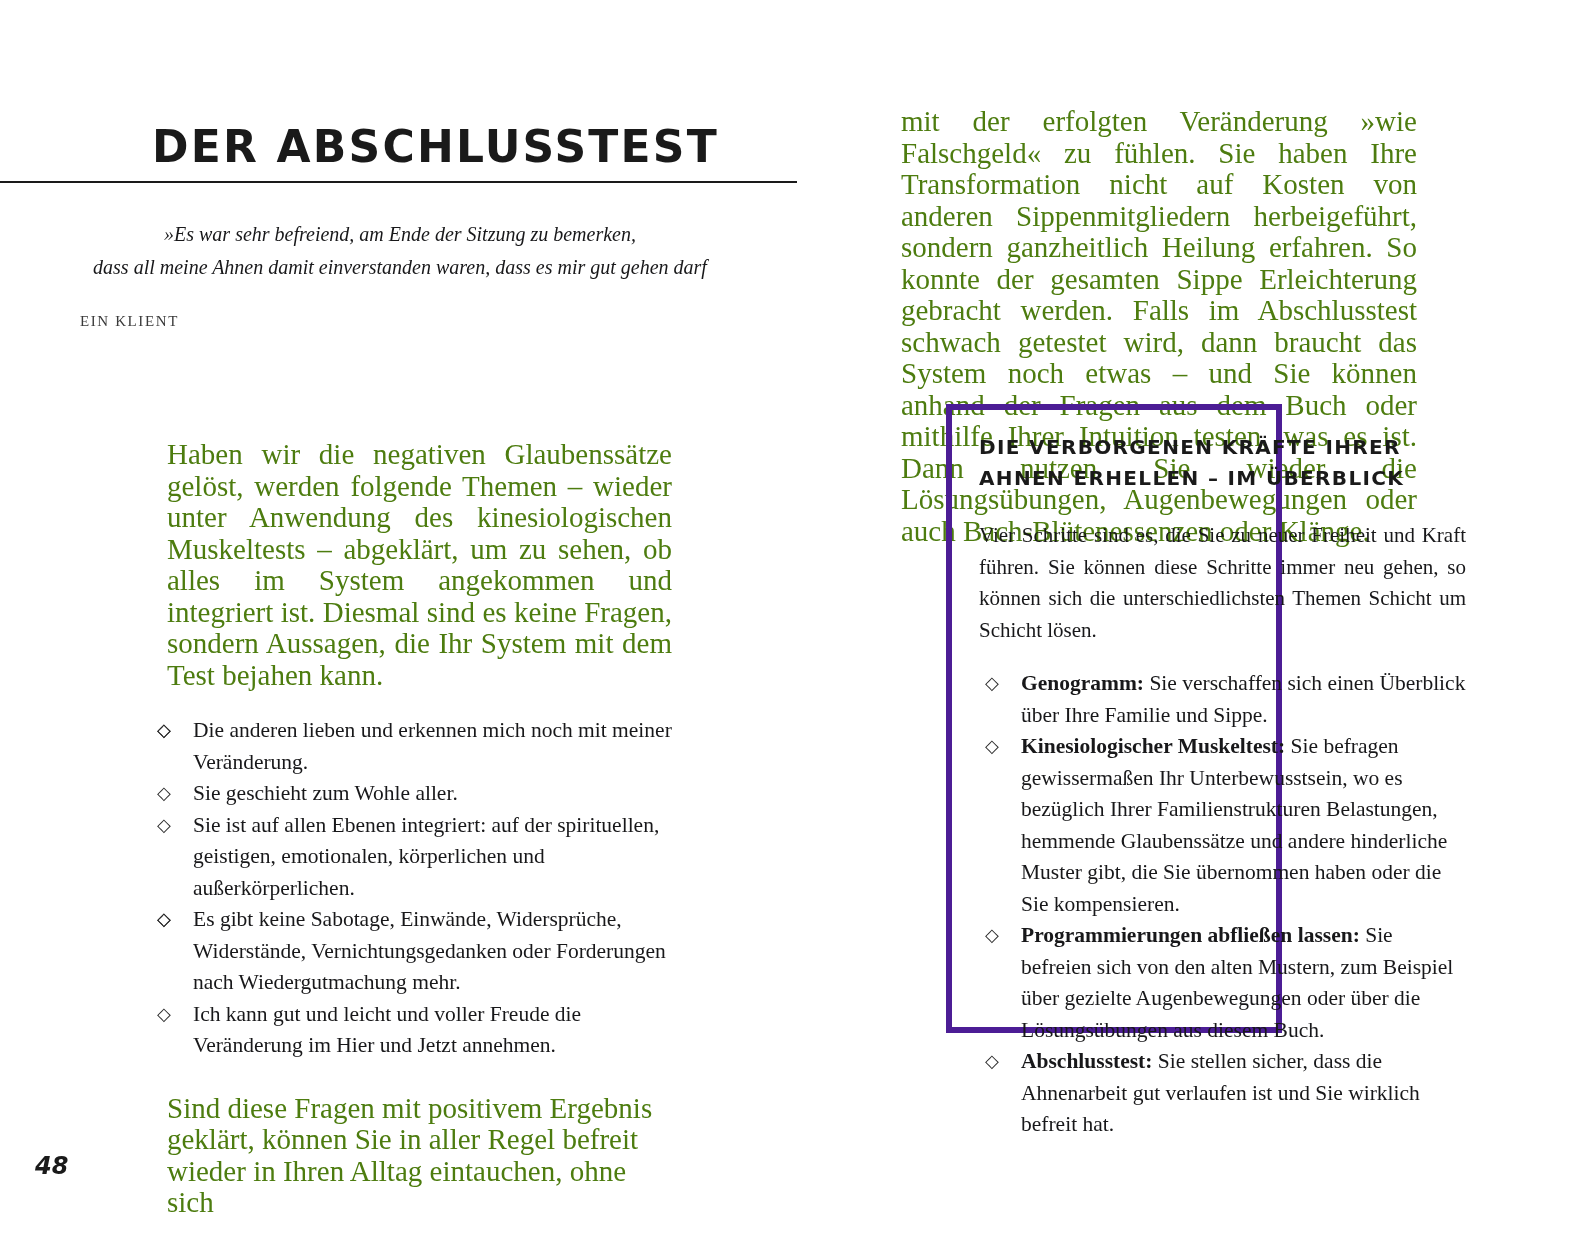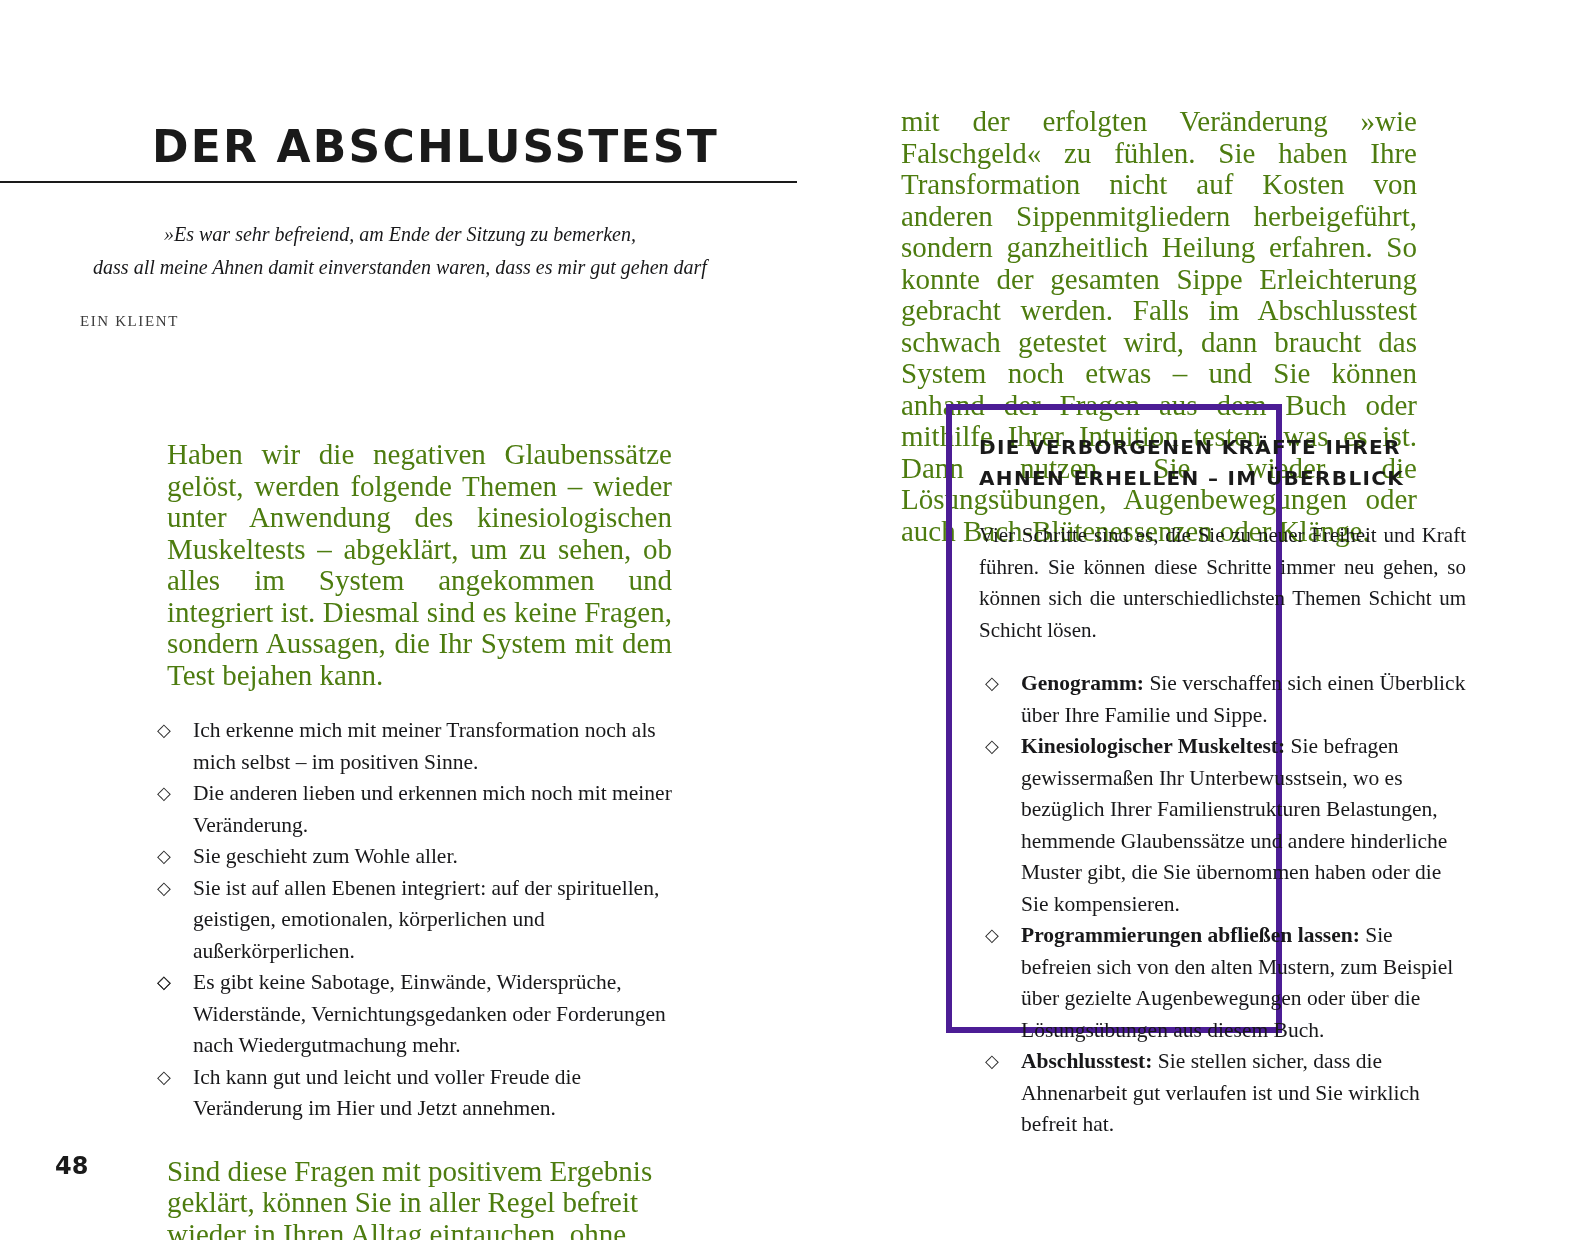--- a/index.html
+++ b/index.html
@@ -114,21 +114,21 @@
   .lp-list-wrap { margin-top: 24px; }
   .lp-tail { margin-top: 31px; }
 
   .folio {
     position: absolute;
     font-family: "DejaVu Sans", sans-serif;
     font-size: 24px;
     font-weight: bold;
     color: #1a1a1a;
   }
-  .folio-left  { left: 55px;  top: 1152px; }
+  .folio-left  { left: 35px;  top: 1152px; font-style: italic; }
 
   
   .right-page {
     position: absolute;
     left: 797px;
     top: 0;
     width: 797px;
     height: 1240px;
   }
 
@@ -192,21 +192,20 @@
     <div class="epigraph-attrib">EIN KLIENT</div>
 
     <div class="lp-body">
 
       <p class="para">Haben wir die negativen Glaubenssätze gelöst, werden folgende Themen – wieder unter Anwendung des kinesiologischen Muskeltests – abgeklärt, um zu sehen, ob alles im System angekommen und integriert ist. Diesmal sind es keine Fragen, sondern Aussagen, die Ihr System mit dem Test bejahen kann.</p>
 
       <div class="lp-list-wrap">
         <ul class="diamond-list">
           <li>
             <span class="bullet-glyph">◇</span>
-            <span>Ich erkenne mich mit meiner Transformation noch als mich selbst – im positiven Sinne.</span>
           </li>
           <li>
             <span class="bullet-glyph">◇</span>
             <span>Die anderen lieben und erkennen mich noch mit meiner Veränderung.</span>
           </li>
           <li>
             <span class="bullet-glyph">◇</span>
             <span>Sie geschieht zum Wohle aller.</span>
           </li>
           <li>

